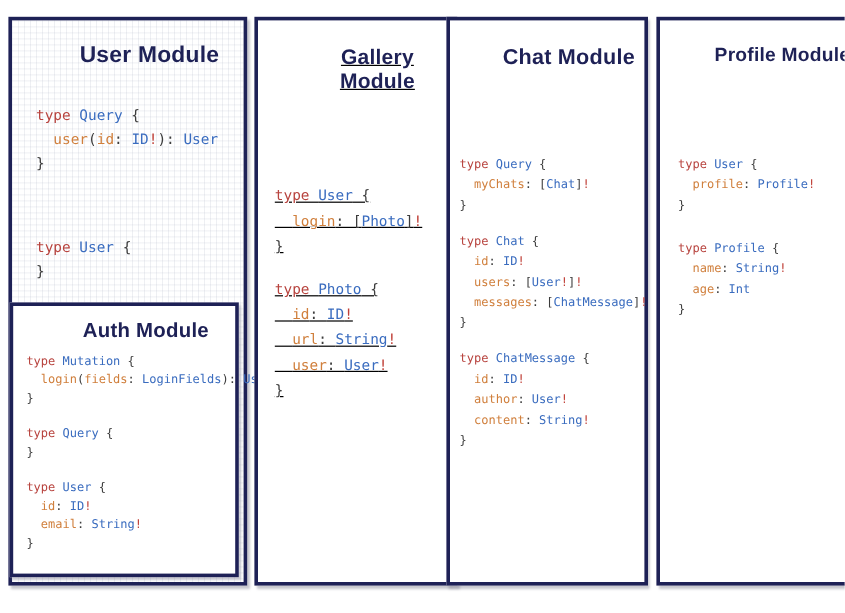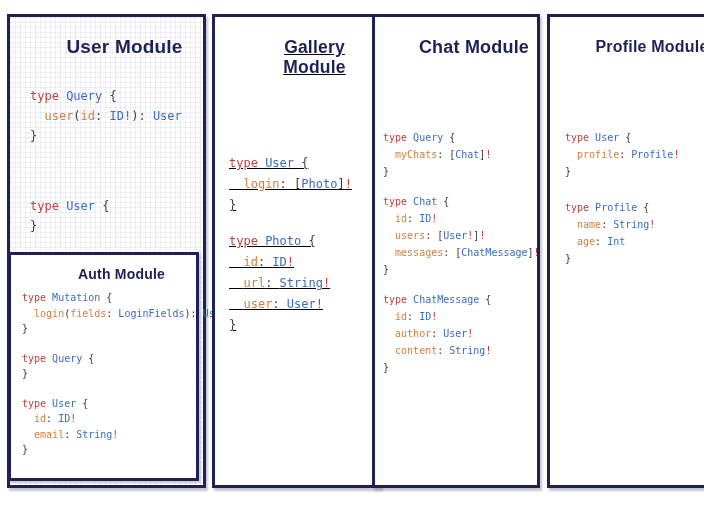--- a/index.html
+++ b/index.html
@@ -29,21 +29,21 @@
   .p1 > .code .block{margin-bottom:50px;}
   .p2 .code{margin:76px 0 0 14px;font-size:12px;line-height:21px;}
   .p2 .code .block{margin-bottom:15px;}
   .p3 .code{margin:71px 0 0 8px;font-size:10px;line-height:17px;}
   .p3 .code .block{margin-bottom:13px;}
   .p4 .code{margin:73px 0 0 15px;font-size:10px;line-height:17px;}
   .p4 .code .block{margin-bottom:19px;}
   .authbox{position:absolute;left:-2px;right:4px;top:235px;bottom:4px;background:#fff;
            border:3px solid var(--navy,#1e2156);
            box-shadow:2px 2px 2px rgba(128,128,145,.4);}
-  .authbox .panel-title{margin-top:11px;font-size:14px;}
+  .authbox .panel-title{margin-top:11px;font-size:17px;}
   .authbox .code{margin:8px 0 0 11px;font-size:10px;line-height:15.5px;}
   .authbox .code .block{margin-bottom:14px;}
   .t-k{color:var(--keyword,#b8443f);}
   .t-t{color:var(--type_name,#3a6cbf);}
   .t-f{color:var(--field_name,#d07f3c);}
   .t-p{color:var(--punctuation,#3c3c3c);}
   .t-b{color:var(--bang,#c04038);}
 </style>
 </head>
 <body>

